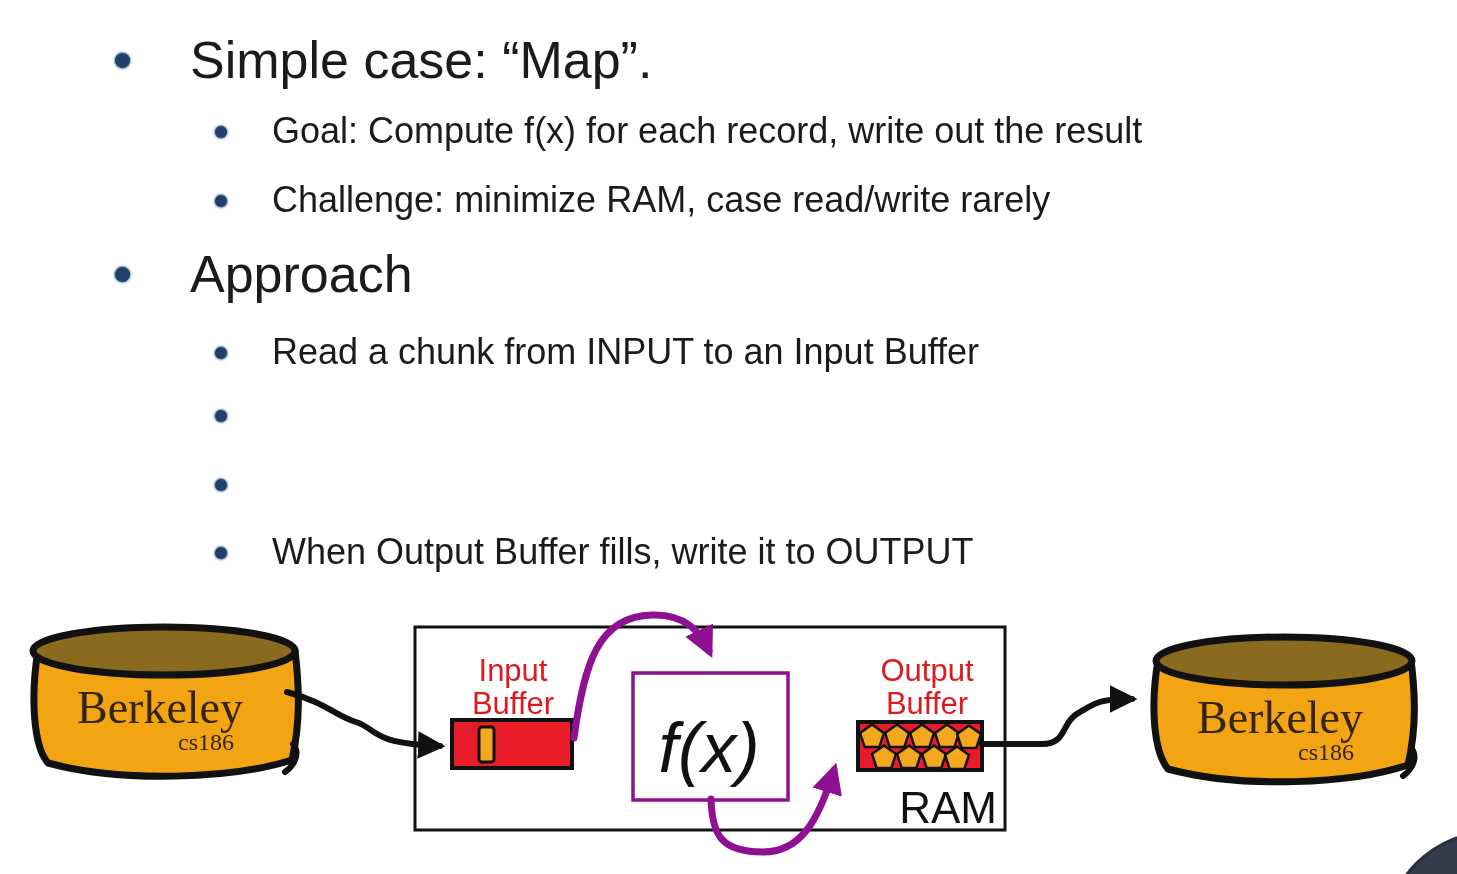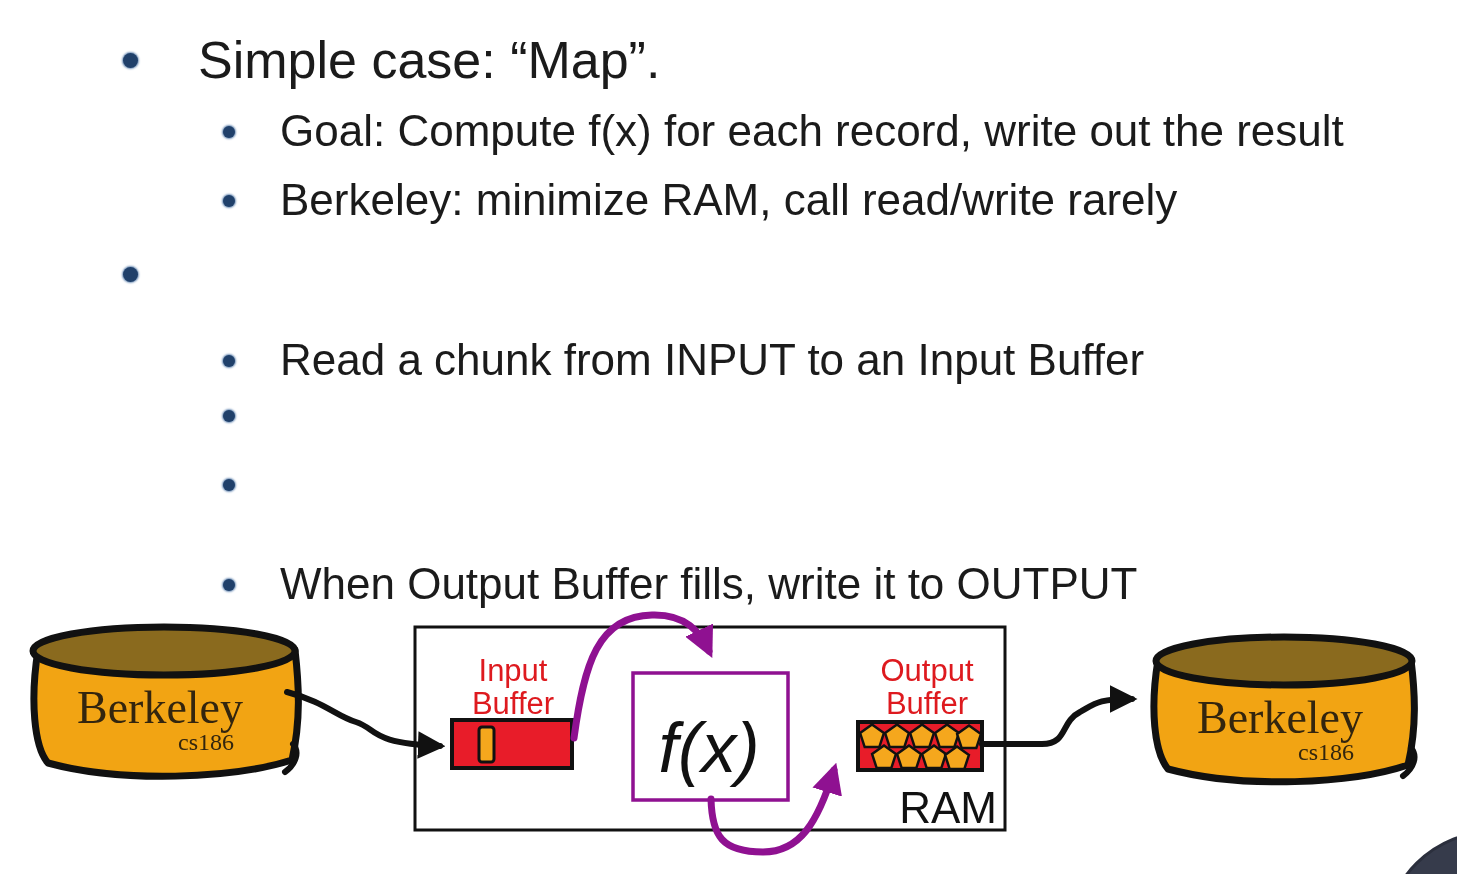--- a/index.html
+++ b/index.html
@@ -2,23 +2,23 @@
 <html><head>
 <meta charset="utf-8">
 <style>
   html,body { margin:0; padding:0; background:#e9e9e9; }
   .screen {
     position:relative; width:1457px; height:874px;
     background:#ffffff; overflow:hidden;
     font-family:"Liberation Sans", sans-serif;
     color:#1b1b1b;
   }
-  .bullet-row { position:absolute; left:0; right:0; white-space:nowrap;margin-left:8px; }
+  .bullet-row { position:absolute; left:0; right:0; white-space:nowrap; }
   .row-l1 { font-size:52px; height:64px; line-height:64px; }
-  .row-l2 { font-size:44px; height:56px; line-height:56px; }
+  .row-l2 { font-size:36px; height:56px; line-height:56px; }
   .dot { position:absolute; border-radius:50%; background:#20406a; box-shadow:0 0 2px 1px #6f8fb6; }
   .row-l1 .dot { width:15px; height:15px; left:115px; top:25px; }
   .row-l2 .dot { width:12px; height:12px; left:215px; top:23px; }
   .row-l1 .txt { position:absolute; left:190px; }
   .row-l2 .txt { position:absolute; left:272px; }
   .diagram-svg { position:absolute; left:0; top:610px; width:1457px; height:264px; }
   .presenter-head {
     position:absolute; left:1383px; top:830px; width:215px; height:215px;
     border-radius:50%; background:#363b4b; border:3px solid #2b2f3d;
   }
@@ -31,36 +31,37 @@
   <div class="bullet-row row-l1" style="top:28px">
     <span class="dot"></span>
     <span class="txt">Simple case: “Map”.</span>
   </div>
   <div class="bullet-row row-l2" style="top:103px">
     <span class="dot"></span>
     <span class="txt">Goal: Compute f(x) for each record, write out the result</span>
   </div>
   <div class="bullet-row row-l2" style="top:172px">
     <span class="dot"></span>
-    <span class="txt">Berkeley: minimize RAM, call read/write rarely</span>
+    <span class="txt">Challenge: minimize RAM, case read/write rarely</span>
   </div>
   <div class="bullet-row row-l1" style="top:242px">
     <span class="dot"></span>
+    <span class="txt">Approach</span>
   </div>
-  <div class="bullet-row row-l2" style="top:332px">
+  <div class="bullet-row row-l2" style="top:324px">
     <span class="dot"></span>
     <span class="txt">Read a chunk from INPUT to an Input Buffer</span>
   </div>
   <div class="bullet-row row-l2" style="top:387px">
     <span class="dot"></span>
   </div>
   <div class="bullet-row row-l2" style="top:456px">
     <span class="dot"></span>
   </div>
-  <div class="bullet-row row-l2" style="top:556px">
+  <div class="bullet-row row-l2" style="top:524px">
     <span class="dot"></span>
     <span class="txt">When Output Buffer fills, write it to OUTPUT</span>
   </div>
 
   <svg class="diagram-svg" viewBox="0 610 1457 264">
     <defs>
       <marker id="arrow-black" viewBox="0 0 10 10" refX="8" refY="5" markerWidth="4.6" markerHeight="4.6" orient="auto-start-reverse">
         <path d="M0,0 L10,5 L0,10 z" fill="#111111"></path>
       </marker>
       <marker id="arrow-purple" viewBox="0 0 10 10" refX="7.5" refY="5" markerWidth="4.4" markerHeight="4.4" orient="auto-start-reverse">

